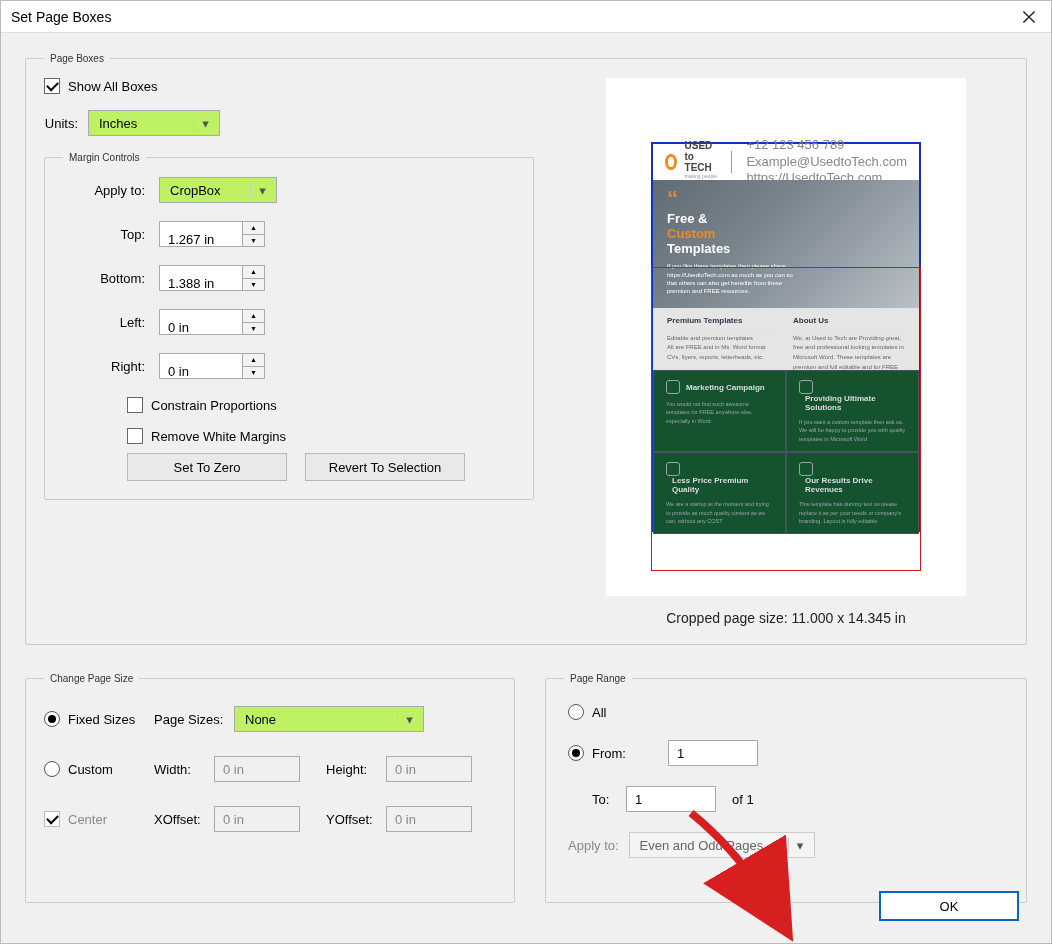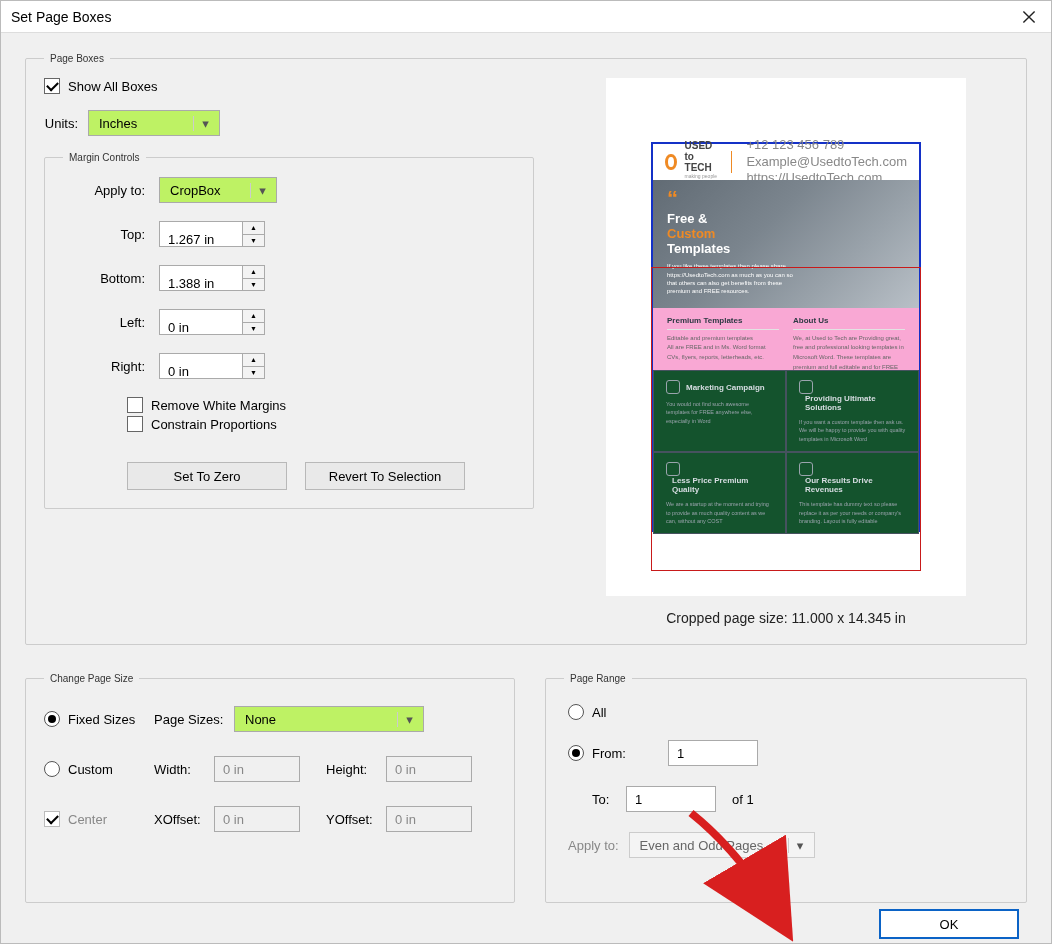--- a/index.html
+++ b/index.html
@@ -43,38 +43,38 @@
 .textin { height: 26px; border: 1px solid #aaa; background: #fff; padding: 0 8px; display: flex; align-items: center; }
 .textin.ro { background: #f0f0f0; color: #888; }
 
 .btn { height: 28px; border: 1px solid #b8b8b8; background: #e9e9e9; display: inline-flex; align-items: center; justify-content: center; padding: 0 18px; cursor: pointer; }
 .btn.primary { border: 2px solid #0b63c6; background: #fff; }
 
 .margin-controls { margin-left: 0px; }
 .margin-row { display: flex; align-items: center; margin-bottom: 18px; }
 .margin-row .lbl { width: 96px; text-align: right; padding-right: 14px; }
 
-.mc-buttons { display: flex; gap: 18px; margin-top: 27px; margin-left: 64px; }
+.mc-buttons { display: flex; gap: 18px; margin-top: 6px; margin-left: 64px; }
 .mc-buttons .btn { width: 160px; }
 
 .preview-box { width: 360px; height: 518px; background: #fff; display: flex; align-items: center; justify-content: center; position: relative; }
 .preview-page { width: 270px; height: 390px; position: relative; }
 .preview-content { position: absolute; inset: 0; border: 2px solid #1431c7; display: flex; flex-direction: column; }
 .cropbox-overlay { position: absolute; left: 0; right: 0; top: 32%; bottom: -10%; border: 1px solid #c81a1a; }
 .pv-head { height: 36px; background: #fff; display: flex; align-items: center; padding: 0 12px; gap: 8px; }
 .pv-logo { width: 16px; height: 16px; border: 3px solid #ef8a24; border-radius: 50%; }
 .pv-brand { font-weight: 700; font-size: 10px; color: #444; }
 .pv-vline { width: 2px; height: 22px; background: #ef8a24; margin-left: auto; }
 .pv-contact { font-size: 6px; color: #888; line-height: 1.3; margin-left: 6px; }
 .pv-hero { height: 34%; background: linear-gradient(135deg,#616b74 0%, #7b858e 40%, #99a2aa 70%, #b9c0c7 100%); position: relative; padding: 12px 14px; color: #fff; }
 .pv-quote { color: #ef8a24; font-size: 22px; font-weight: 700; line-height: 0.6; }
 .pv-h1 { font-size: 13px; font-weight: 700; margin-top: 6px; }
 .pv-h1 .orange { color: #ef8a24; }
 .pv-hero-p { font-size: 6px; line-height: 1.4; margin-top: 6px; max-width: 55%; }
-.pv-mid { height: 16%; background: #f9a8d4; display: flex; padding: 8px 14px; gap: 14px; }
+.pv-mid { height: 16%; background: #e5e5e5; display: flex; padding: 8px 14px; gap: 14px; }
 .pv-mid-col { flex: 1; }
 .pv-mid-h { font-size: 8px; font-weight: 700; color: #2e3a44; border-bottom: 1px solid #e3e3e3; padding-bottom: 4px; margin-bottom: 4px; }
 .pv-mid-li { font-size: 6px; color: #666; line-height: 1.6; }
 .pv-dark { flex: 1; background: #14532d; display: grid; grid-template-columns: 1fr 1fr; grid-template-rows: 1fr 1fr; }
 .pv-cell { border: 0.5px solid #46525f; padding: 8px 12px; color: #d7dde2; }
 .pv-cell .ic { width: 14px; height: 14px; border: 1px solid #9aa4ad; border-radius: 3px; display: inline-block; vertical-align: middle; }
 .pv-cell-t { font-size: 8px; font-weight: 600; display: inline-block; margin-left: 6px; vertical-align: middle; }
 .pv-cell-p { font-size: 5.5px; color: #9aa4ad; margin-top: 6px; line-height: 1.5; }
 
 .cropped-label { font-size: 14px; color: #222; }
@@ -90,21 +90,21 @@
 
 .page-range { flex: 1; }
 .pr-inner { padding: 6px 4px; }
 .pr-row { display: flex; align-items: center; margin-bottom: 20px; }
 .pr-row .lbl { width: 88px; text-align: left; padding-left: 24px; }
 .pr-row .textin { width: 90px; }
 .pr-row .of { margin-left: 16px; }
 .pr-apply { display: flex; align-items: center; gap: 10px; color: #888; }
 .pr-apply .select { width: 186px; color: #666; background: #f4f4f4; border-color: #ccc; }
 
-.footer-btns { position: absolute; right: 32px; bottom: 4px; display: flex; gap: 20px; }
+.footer-btns { position: absolute; right: 32px; bottom: 22px; display: flex; gap: 20px; }
 .footer-btns .btn { width: 140px; height: 30px; }
 
 .arrow-annot { position: absolute; left: 680px; top: 770px; pointer-events: none; }
 </style>
 </head>
 <body>
 
 <div class="window">
   <div class="titlebar">
     <span class="title">Set Page Boxes</span>
@@ -183,30 +183,30 @@
               <span class="lbl">Right:</span>
               <div class="spin">
                 <span class="val">0 in</span>
                 <span class="btns">
                     <span class="b">▲</span>
                     <span class="b">▼</span>
                   </span>
               </div>
             </div>
 
+            <div style="margin-left:64px">
+              <label class="checkbox">
+                <span class="box"></span>
+                <span>Constrain Proportions</span>
+              </label>
+            </div>
             <div style="margin-left:64px;margin-top:12px">
               <label class="checkbox">
                 <span class="box"></span>
                 <span>Remove White Margins</span>
-              </label>
-            </div>
-            <div style="margin-left:64px">
-              <label class="checkbox">
-                <span class="box"></span>
-                <span>Constrain Proportions</span>
               </label>
             </div>
 
             <div class="mc-buttons">
               <div class="btn">
                   <span>Set To Zero</span>
                 </div>
               <div class="btn">
                   <span>Revert To Selection</span>
                 </div>

